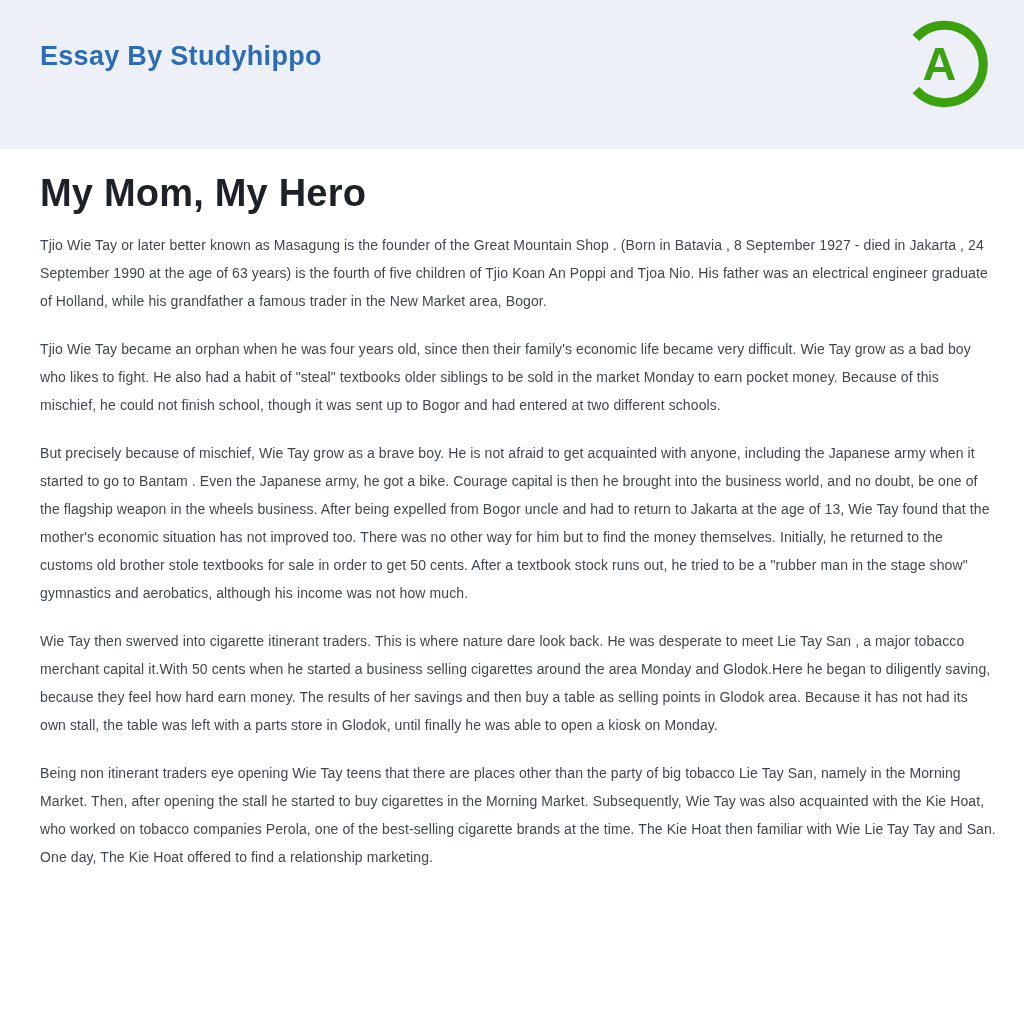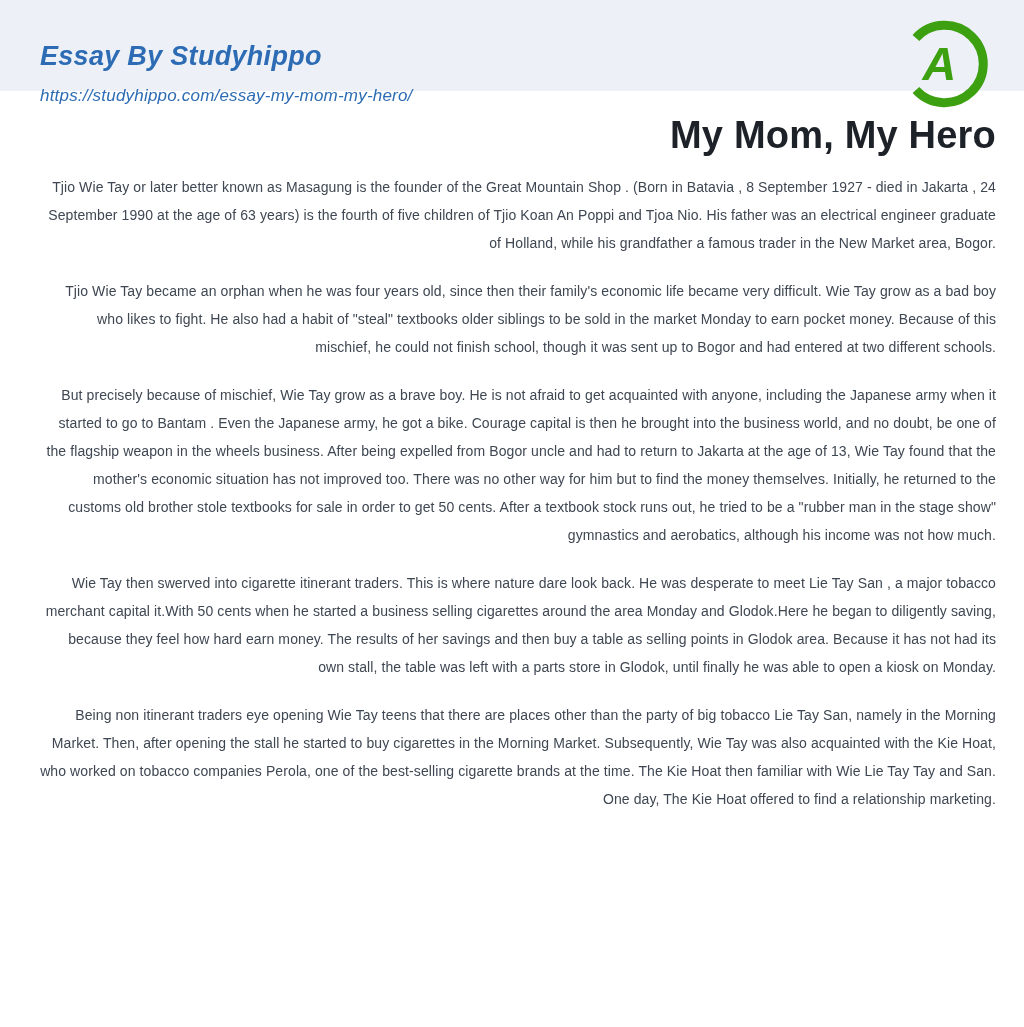--- a/index.html
+++ b/index.html
@@ -14,25 +14,24 @@
   html,body{width:1024px;}
   body{
     width:1024px;
     height:1027px;
     background:var(--page-bg);
     font-family:"Liberation Sans", sans-serif;
     overflow:hidden;
   }
   .header{
     width:100%;
-    height:91px;
+    height:149px;
     background:var(--header-bg);
     position:relative;
     padding:42px 40px 15px 40px;
-    font-style:italic;
   }
   .header-title{
     color:var(--accent);
     font-size:27px;
     font-weight:bold;
     letter-spacing:0.3px;
     line-height:1.1;
   }
   .header-url{
     display:inline-block;
@@ -52,21 +51,20 @@
   .logo svg{width:100%;height:100%;display:block;}
   .logo .arc{stroke:var(--logo-color);}
   .logo .letter{
     fill:var(--logo-color);
     font-family:"Liberation Sans", sans-serif;
     font-weight:bold;
     font-size:52px;
   }
   .content{
     padding:23px 28px 0 40px;
-    text-align:right;
   }
   .article-title{
     color:var(--title-color);
     font-size:38px;
     font-weight:bold;
     letter-spacing:0.2px;
     margin-bottom:16px;
   }
   .paragraphs p{
     color:var(--body-color);
@@ -74,21 +72,20 @@
     line-height:28px;
     margin-bottom:20px;
     letter-spacing:0.1px;
   }
 </style>
 </head>
 <body>
 
 <div class="header">
   <div class="header-title">Essay By Studyhippo</div>
-  <a class="header-url" href="#">https://studyhippo.com/essay-my-mom-my-hero/</a>
   <div class="logo">
     <svg viewBox="0 0 100 100">
       <path class="arc" d="M 19.9 21.1 A 43 43 0 1 1 19.9 78.9" fill="none" stroke-width="10" stroke-linecap="butt"></path>
       <text class="letter" x="46" y="68" text-anchor="middle">A</text>
     </svg>
   </div>
 </div>
 
 <div class="content">
   <h1 class="article-title">My Mom, My Hero</h1>

